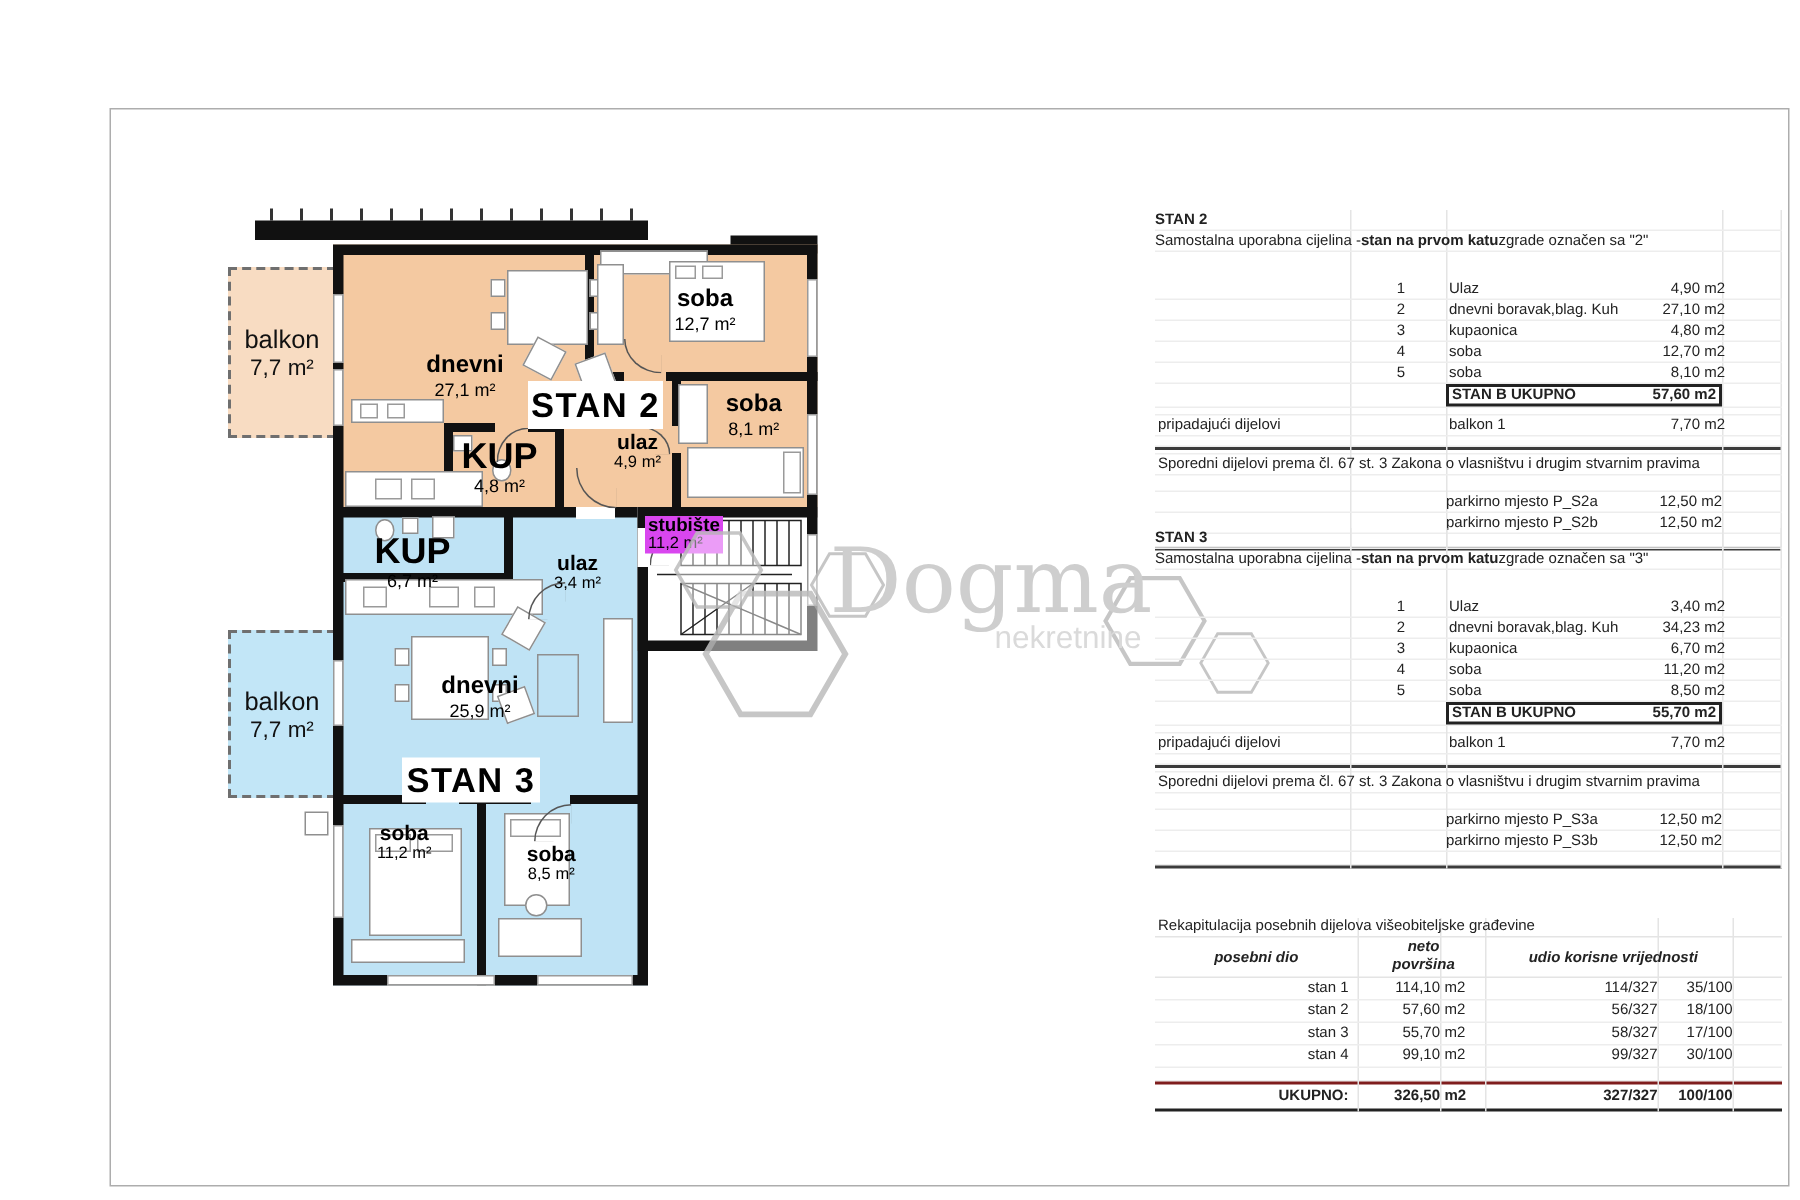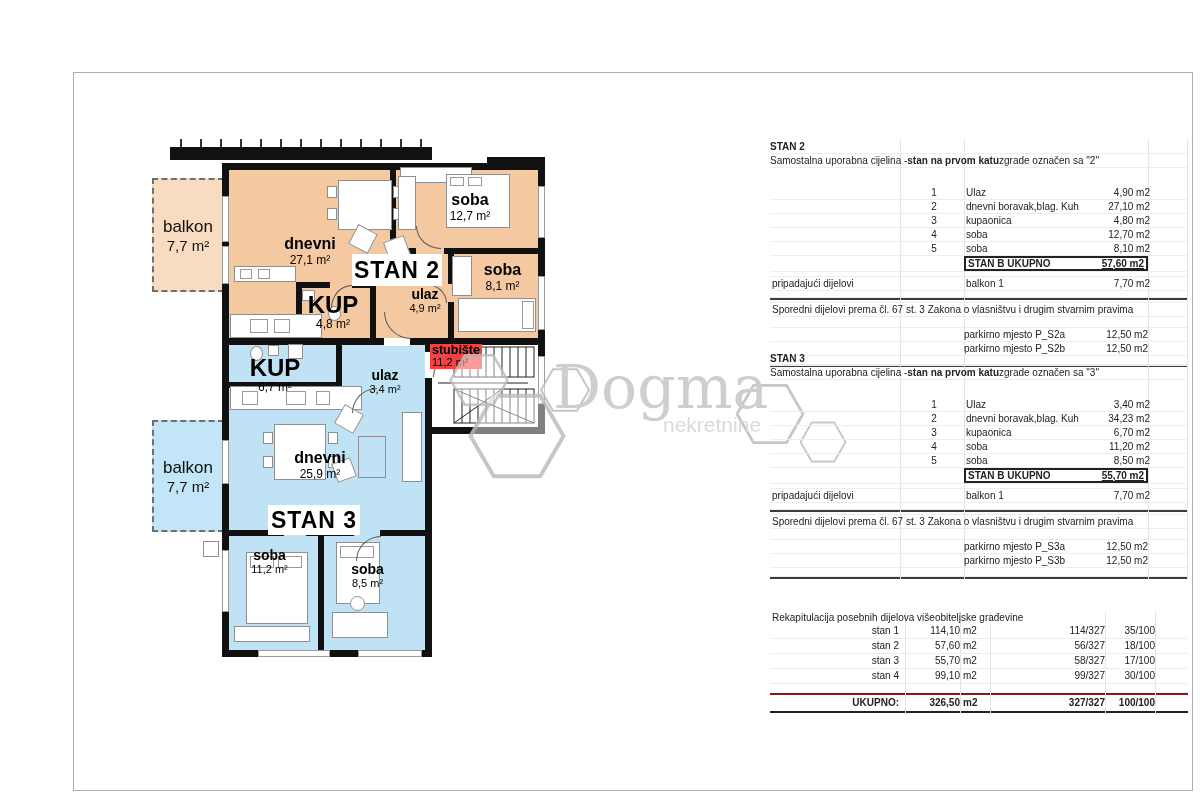--- a/index.html
+++ b/index.html
@@ -26,21 +26,21 @@
   .balkon .bl-n{font-size:17px;color:#111;}
   .balkon .bl-a{font-size:15px;color:#111;}
   .rlabel{position:absolute;text-align:center;color:#000;line-height:1.05;}
   .rlabel .rname{font-weight:bold;font-size:16px;}
   .rlabel .rarea{font-size:12px;margin-top:1px;}
   .rlabel.lg .rname{font-size:24px;}
   .rlabel.sm .rname{font-size:14px;}
   .rlabel.sm .rarea{font-size:11px;}
   .stanbox{position:absolute;background:#fff;display:flex;align-items:center;justify-content:center;
            font-weight:bold;font-size:23px;letter-spacing:1px;color:#000;}
-  .stublabel{position:absolute;background:#ef4444;padding:0 2px;line-height:1.05;color:#000;}
+  .stublabel{position:absolute;background:#d946ef;padding:0 2px;line-height:1.05;color:#000;}
   .stublabel .sn{font-size:12.5px;font-weight:bold;}
   .stublabel .sa{font-size:11px;}
   .rail{position:absolute;background:#111;}
   .ticks{position:absolute;height:8px;
     background:repeating-linear-gradient(90deg,#333 0 2px,transparent 2px 20px);}
   .stairs-svg{position:absolute;left:432px;top:345px;}
   .wm{position:absolute;left:425px;top:318px;opacity:.85;pointer-events:none;}
 
   
   .tbl{position:absolute;left:770px;width:418px;font-size:10px;color:#222;}
@@ -53,21 +53,21 @@
   .hline2{height:2px;background:#3c3c3c;}
   .c1{width:130px;padding-left:2px;}
   .c2{width:64px;text-align:center;}
   .c3{width:120px;}
   .c4{width:64px;text-align:right;padding-right:2px;}
   .sp194{width:194px;}
   .wide{padding-left:2px;}
   .tbox{margin-left:194px;width:184px;display:flex;border:2px solid #222;box-sizing:border-box;
         height:15px;line-height:11px;align-items:center;}
   .tb-n{flex:1;padding-left:2px;font-weight:bold;}
-  .tb-a{text-align:center;padding-right:2px;font-weight:bold;text-decoration:underline;}
+  .tb-a{text-align:center;padding-right:2px;font-weight:bold;}
 
   .rrow{position:relative;display:flex;white-space:nowrap;}
   .rrow.t10{height:12px;line-height:12px;padding-left:2px;}
   .rrow.t11{height:13px;line-height:13px;font-size:10.5px;padding-left:2px;}
   .rhead{position:relative;display:flex;height:26px;border-top:1px solid #e4e4e4;border-bottom:1px solid #e4e4e4;}
   .h1{width:135px;text-align:center;align-self:center;}
   .h2{width:88px;text-align:center;font-size:10px;line-height:12px;align-self:center;}
   .h3{width:165px;text-align:center;align-self:center;}
   .rrow.d{height:14px;line-height:14px;border-bottom:1px solid #ededed;}
   .r1{width:135px;text-align:right;padding-right:6px;box-sizing:border-box;}
@@ -423,20 +423,28 @@
 
   <div class="tbl" style="top:612px;">
     <i class="vl" style="left:135px;"></i>
       <i class="vl" style="left:190px;"></i>
       <i class="vl" style="left:220px;"></i>
       <i class="vl" style="left:335px;"></i>
       <i class="vl" style="left:385px;"></i>
     <div class="rrow t10">
         <span>Rekapitulacija posebnih dijelova višeobiteljske građevine</span>
       </div>
+    <div class="rhead">
+      <span class="h1 bi">posebni dio</span>
+      <span class="h2 bi">
+          <span style="display:block">neto</span>
+          <span style="display:block">površina</span>
+        </span>
+      <span class="h3 bi">udio korisne vrijednosti</span>
+    </div>
     <div class="rrow d">
         <span class="r1">stan 1</span>
         <span class="r2">114,10</span>
         <span class="r3">m2</span>
         <span class="r4">114/327</span>
         <span class="r5">35/100</span>
       </div>
     <div class="rrow d">
         <span class="r1">stan 2</span>
         <span class="r2">57,60</span>

